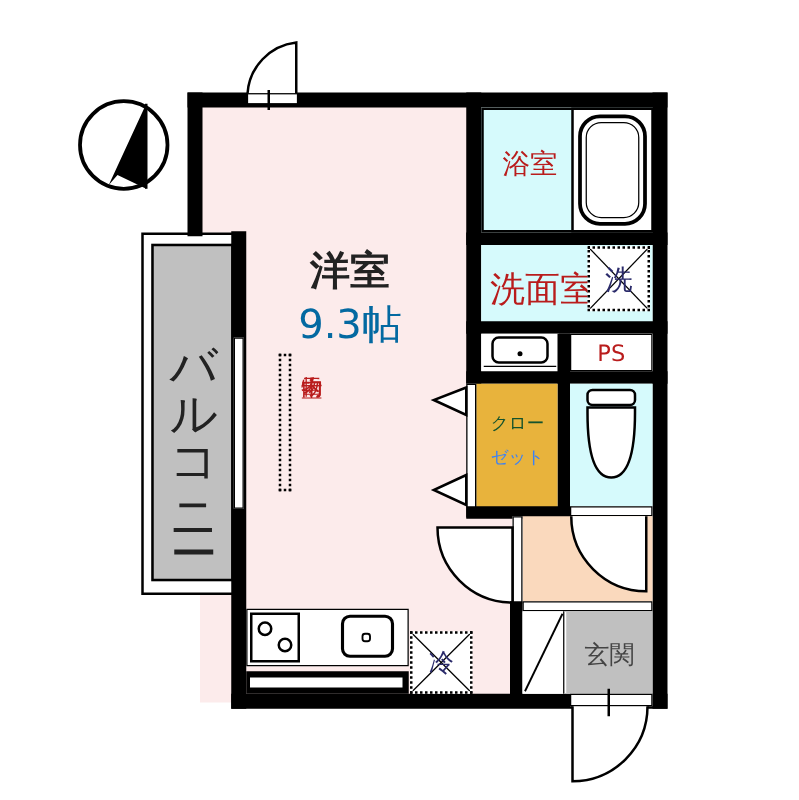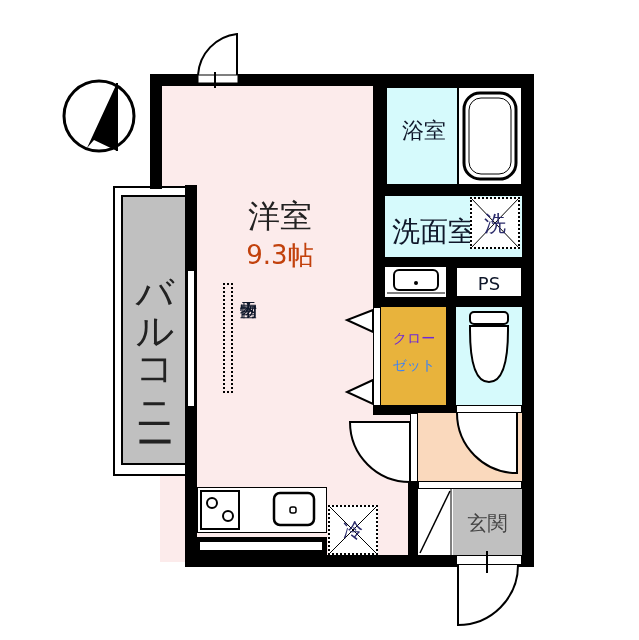--- a/index.html
+++ b/index.html
@@ -1,19 +1,19 @@
 <!DOCTYPE html>
 <html><head>
 <meta charset="utf-8">
 <style>
   html, body { margin:0; padding:0; background:#ffffff; }
   body { width:639px; height:640px; position:relative; overflow:hidden; font-family:"DejaVu Sans", sans-serif; }
   .abs { position:absolute; box-sizing:border-box; }
   .wall { position:absolute; background:#000; }
-  .room-label { position:absolute; color:#0f172a; text-align:center; }
+  .room-label { position:absolute; color:#b91c1c; text-align:center; }
   svg { position:absolute; overflow:visible; }
 </style>
 </head>
 <body>
 
 <svg style="left:60px;top:78px;" width="80" height="80" viewBox="0 0 80 80">
   <circle cx="39" cy="38" r="35" fill="#fff" stroke="#000" stroke-width="3"></circle>
   <polygon points="57,5 57,73 34,62 27,70" fill="#000"></polygon>
   <line x1="57" y1="5" x2="57" y2="73" stroke="#000" stroke-width="2"></line>
 </svg>
@@ -66,21 +66,21 @@
   <circle cx="29" cy="16" r="2" fill="#000"></circle>
   <line x1="0" y1="26" x2="58" y2="26" stroke="#000" stroke-width="1"></line>
 </svg>
 <div class="wall" style="left:446px;top:267px;width:10px;height:145px;"></div>
 <div class="abs" style="left:456px;top:267px;width:66px;height:30px;background:#fff;border:1px solid #000;"></div>
 <div class="room-label" style="left:456px;top:273px;width:66px;font-size:18px;">PS</div>
 <div class="wall" style="left:373px;top:297px;width:161px;height:10px;"></div>
 
 <div class="abs" style="left:381px;top:307px;width:65px;height:100px;background:#e8b33c;"></div>
 <div class="abs" style="left:373px;top:307px;width:8px;height:100px;background:#fff;border:1px solid #000;"></div>
-<div class="room-label" style="left:384px;top:330px;width:60px;font-size:14px;color:#6d28d9;">クロー</div>
+<div class="room-label" style="left:384px;top:330px;width:60px;font-size:14px;color:#14532d;">クロー</div>
 <div class="room-label" style="left:384px;top:357px;width:60px;font-size:14px;color:#3b82f6;">ゼット</div>
 <svg style="left:345px;top:307px;" width="30" height="100" viewBox="0 0 30 100">
   <polygon points="28,3 2,13 28,25" fill="#fff" stroke="#000" stroke-width="2"></polygon>
   <polygon points="28,73 2,85 28,97" fill="#fff" stroke="#000" stroke-width="2"></polygon>
 </svg>
 <div class="wall" style="left:373px;top:405px;width:85px;height:10px;"></div>
 
 <div class="abs" style="left:456px;top:307px;width:66px;height:98px;background:#d6fafc;"></div>
 <svg style="left:462px;top:310px;" width="54" height="80" viewBox="0 0 54 80">
   <rect x="8" y="2" width="38" height="12" rx="4" fill="#fff" stroke="#000" stroke-width="2"></rect>
@@ -125,16 +125,16 @@
 <div class="wall" style="left:197px;top:537px;width:130px;height:18px;"></div>
 <div class="abs" style="left:200px;top:542px;width:122px;height:8px;background:#fff;"></div>
 <div class="abs" style="left:328px;top:505px;width:50px;height:50px;border:2px dotted #000;background:#fff;overflow:hidden;">
   <svg width="50" height="50" style="left:-2px;top:-2px;">
       <line x1="0" y1="0" x2="50" y2="50" stroke="#000" stroke-width="1"></line>
       <line x1="50" y1="0" x2="0" y2="50" stroke="#000" stroke-width="1"></line>
     </svg>
   <div class="room-label" style="left:0;top:10px;width:46px;font-size:20px;color:#2a2a6a;">冷</div>
 </div>
 
-<div class="room-label" style="left:220px;top:195px;width:120px;font-size:32px;color:#222;">洋室</div>
-<div class="room-label" style="left:220px;top:238px;width:120px;font-size:26px;color:#c2410c;">9.3帖</div>
+<div class="room-label" style="left:220px;top:195px;width:120px;font-size:32px;color:#222;font-weight:bold;">洋室</div>
+<div class="room-label" style="left:220px;top:238px;width:120px;font-size:32px;color:#0369a1;">9.3帖</div>
 <div class="abs" style="left:223px;top:283px;width:10px;height:110px;border:2px dotted #000;"></div>
 <div class="room-label" style="left:236px;top:288px;width:24px;font-size:17px;line-height:22px;writing-mode:vertical-rl;">室内物干</div>
 
 </body></html>

